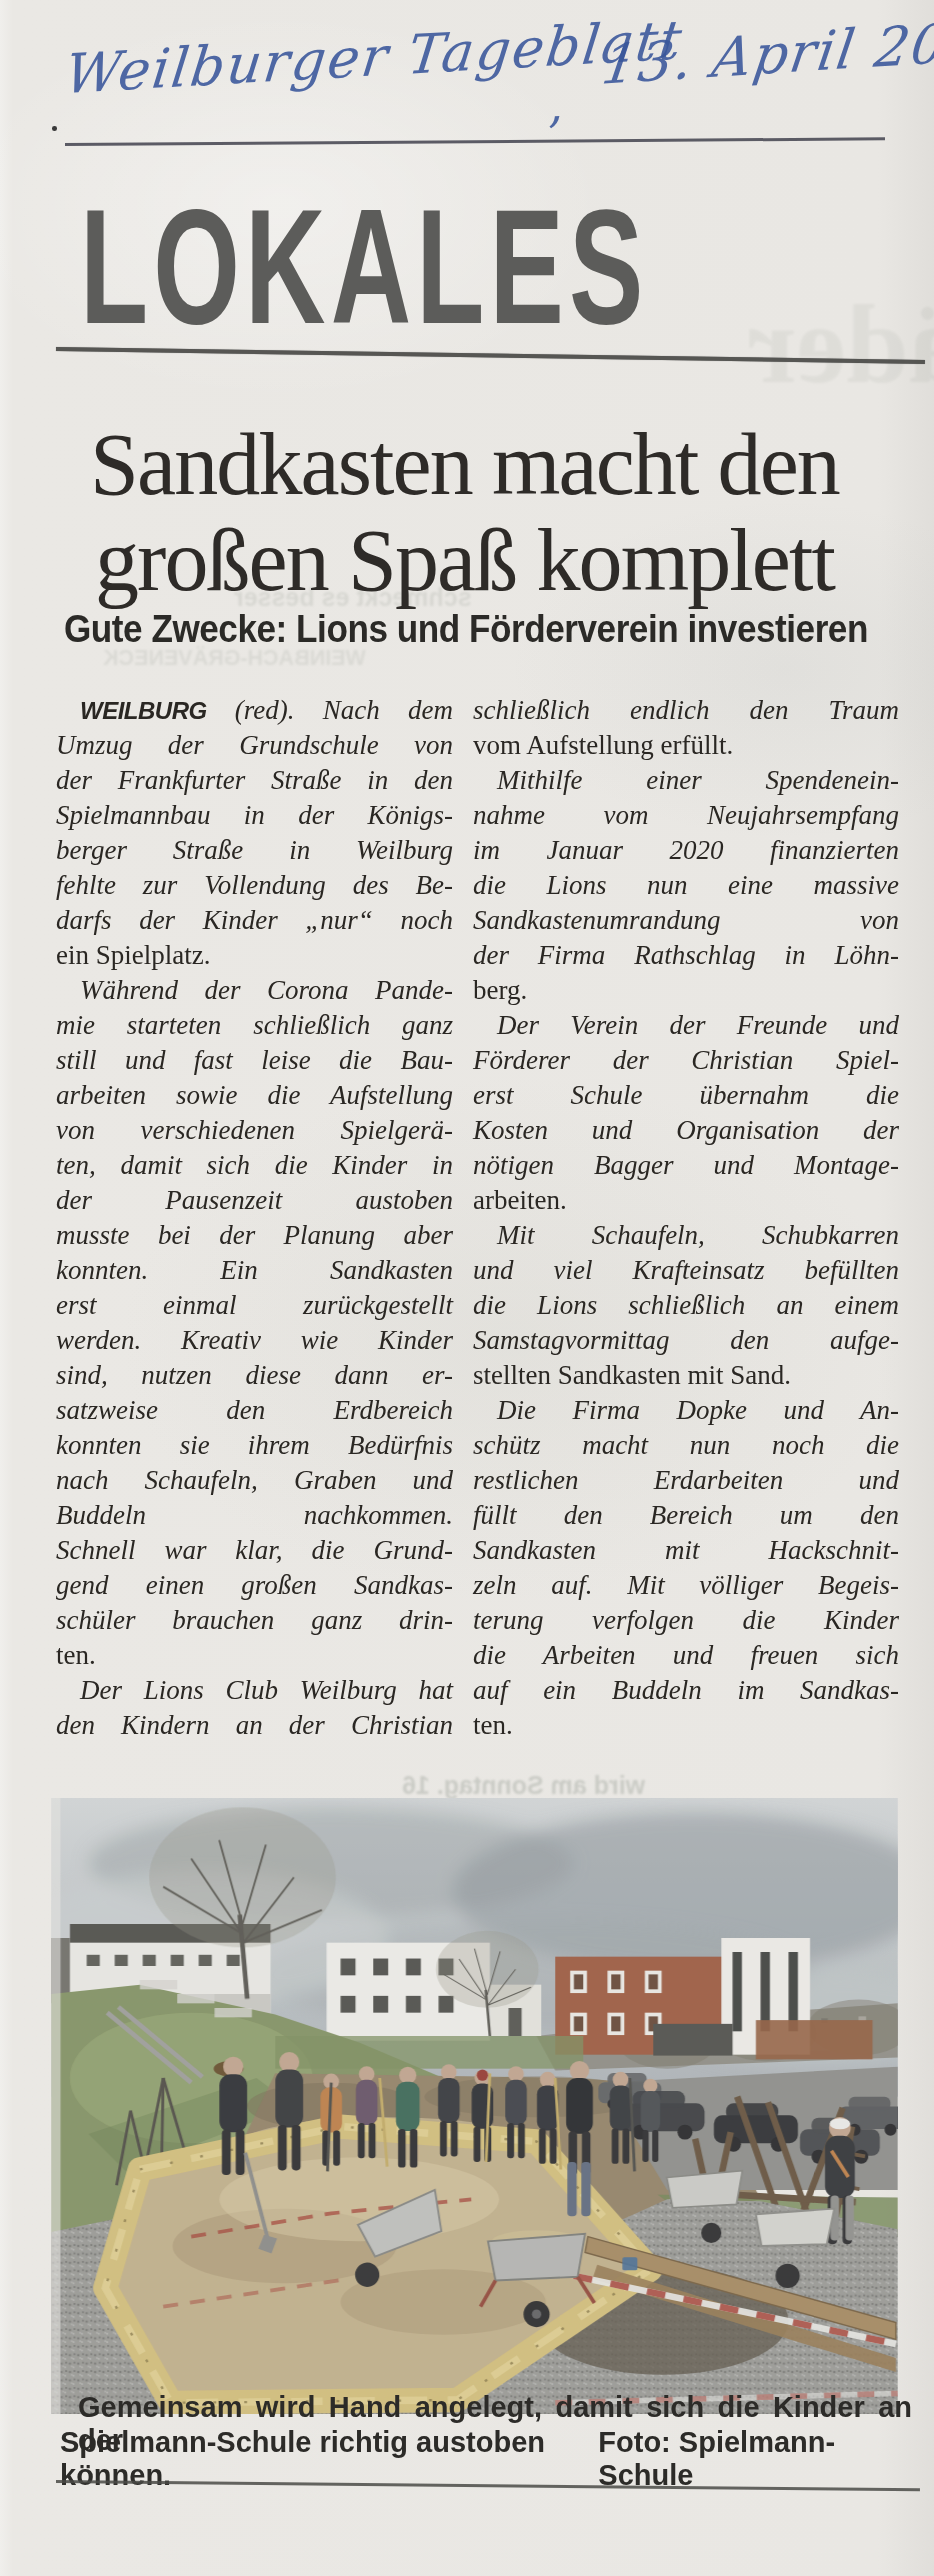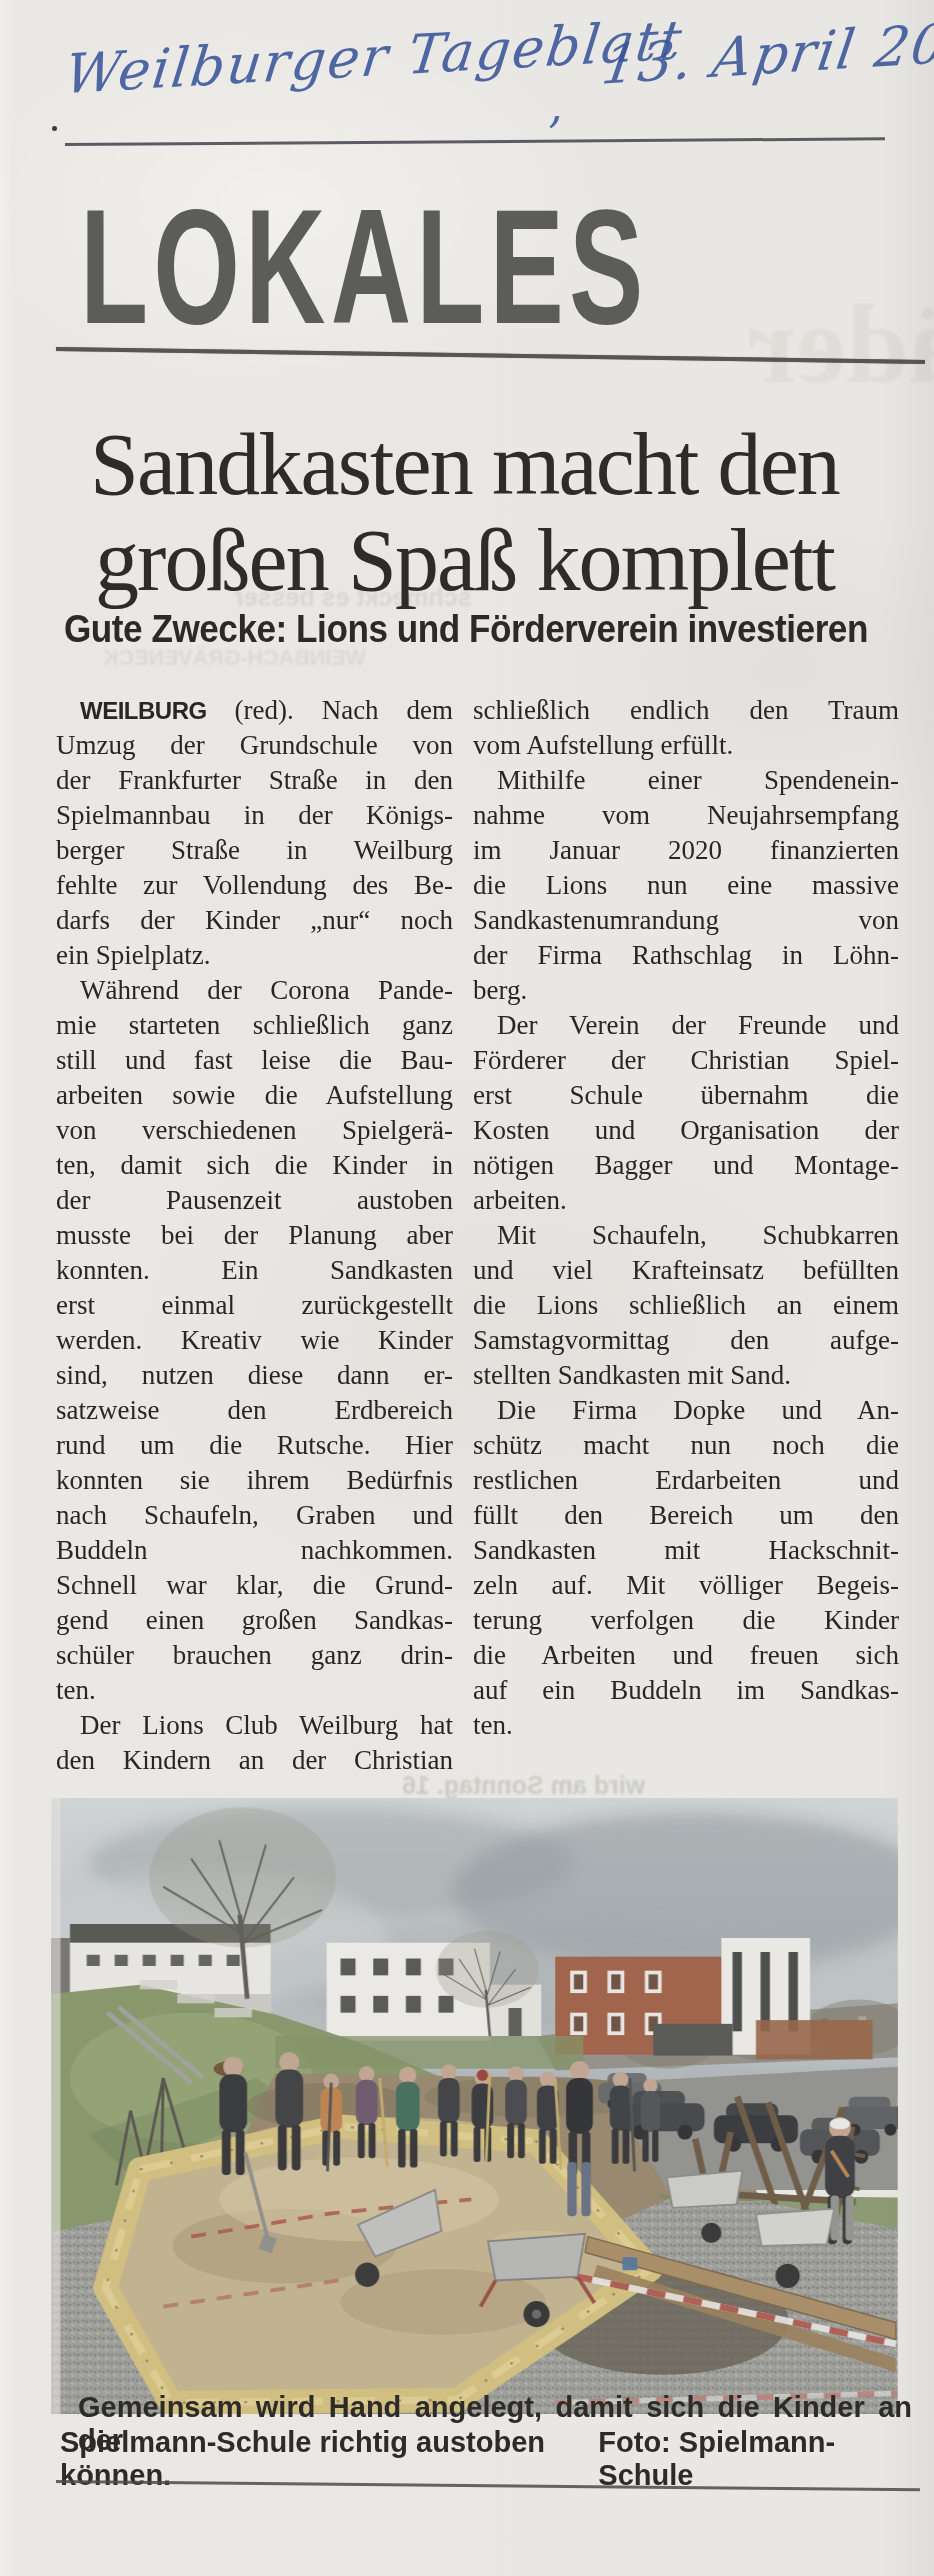--- a/index.html
+++ b/index.html
@@ -32,21 +32,21 @@
   #headline{left:56px;top:417px;width:817px;text-align:center;color:#2e2b28;
         font-size:88px;line-height:96px;letter-spacing:-1.9px;}
   #subheadline{left:64px;top:607px;width:841px;font-family:"Liberation Sans",sans-serif;
         font-weight:bold;font-size:39px;color:#2b2a27;transform:scaleX(.9);
         transform-origin:left top;white-space:nowrap;letter-spacing:-0.5px;}
   
   .col{top:693px;color:#2a2723;font-size:27px;}
   #col-left{left:56px;width:397px;}
   #col-right{left:473px;width:426px;}
   .bl{height:35px;line-height:35px;white-space:normal;overflow:visible;}
-  .bl.j{text-align:justify;text-align-last:justify;}
+  .bl.j{text-align:justify;text-align-last:justify;font-style:italic;}
   .bl.in{text-indent:24px;}
   .lead{font-family:"Liberation Sans",sans-serif;font-weight:bold;font-size:24px;
         letter-spacing:-0.5px;}
   
   #photo{left:51px;top:1798px;width:847px;height:616px;
          filter:saturate(.72) contrast(.93) brightness(1.03);}
   
   #caption1{left:60px;top:2391px;width:834px;font-family:"Liberation Sans",sans-serif;
         font-weight:bold;font-size:29px;color:#2c2b28;text-align:justify;text-align-last:justify;margin-left:18px;}
   #caption2{left:60px;top:2426px;width:834px;display:flex;justify-content:space-between;
@@ -104,21 +104,20 @@
       <div class="bl j">arbeiten sowie die Aufstellung</div>
       <div class="bl j">von verschiedenen Spielgerä-</div>
       <div class="bl j">ten, damit sich die Kinder in</div>
       <div class="bl j">der Pausenzeit austoben</div>
       <div class="bl j">musste bei der Planung aber</div>
       <div class="bl j">konnten. Ein Sandkasten</div>
       <div class="bl j">erst einmal zurückgestellt</div>
       <div class="bl j">werden. Kreativ wie Kinder</div>
       <div class="bl j">sind, nutzen diese dann er-</div>
       <div class="bl j">satzweise den Erdbereich</div>
-      <div class="bl j">rund um die Rutsche. Hier</div>
       <div class="bl j">konnten sie ihrem Bedürfnis</div>
       <div class="bl j">nach Schaufeln, Graben und</div>
       <div class="bl j">Buddeln nachkommen.</div>
       <div class="bl j">Schnell war klar, die Grund-</div>
       <div class="bl j">gend einen großen Sandkas-</div>
       <div class="bl j">schüler brauchen ganz drin-</div>
       <div class="bl">ten.</div>
       <div class="bl j in">Der Lions Club Weilburg hat</div>
       <div class="bl j">den Kindern an der Christian</div>
     </div>

